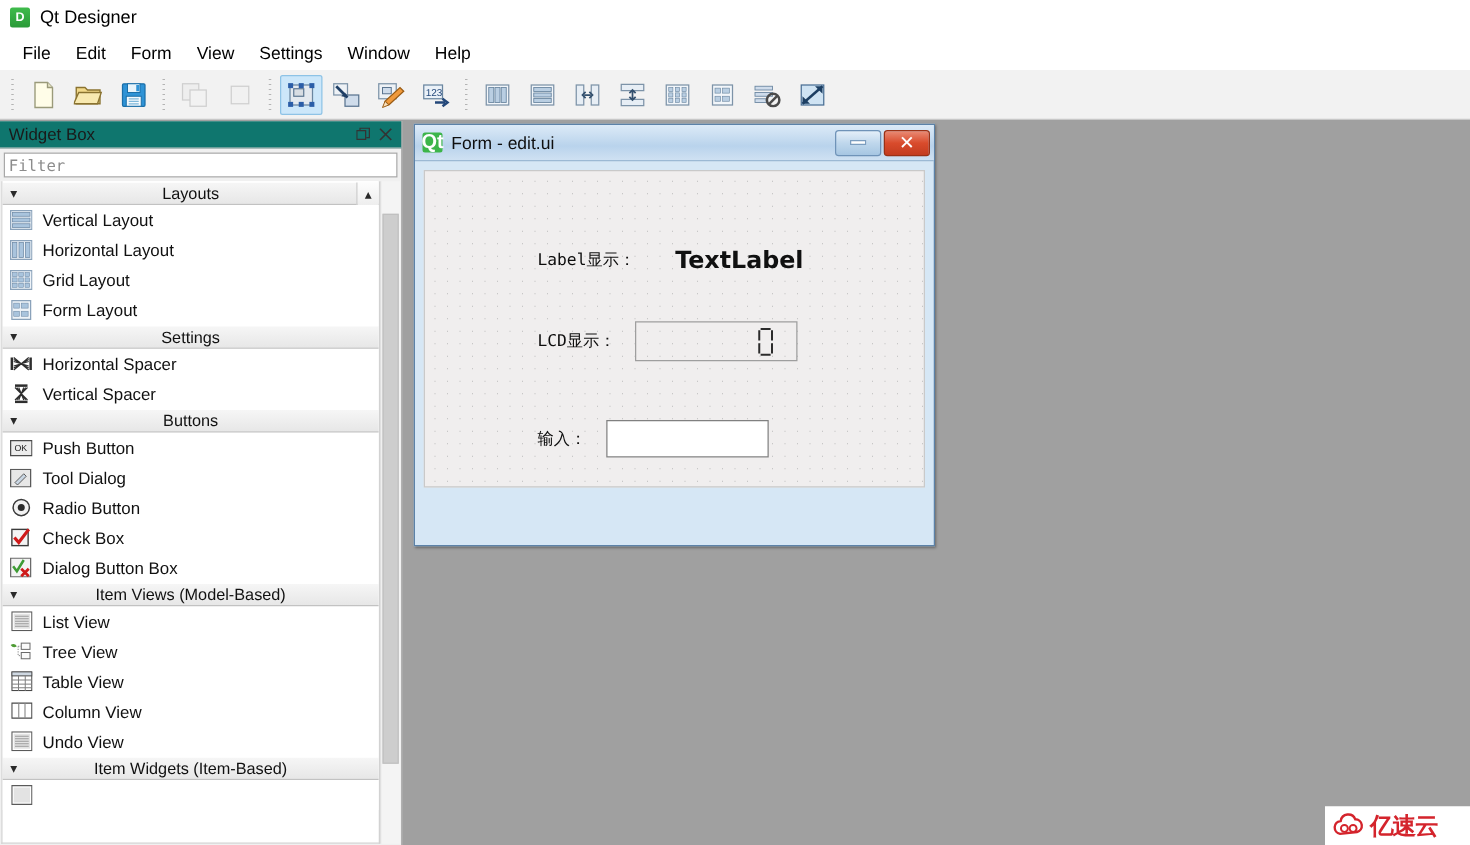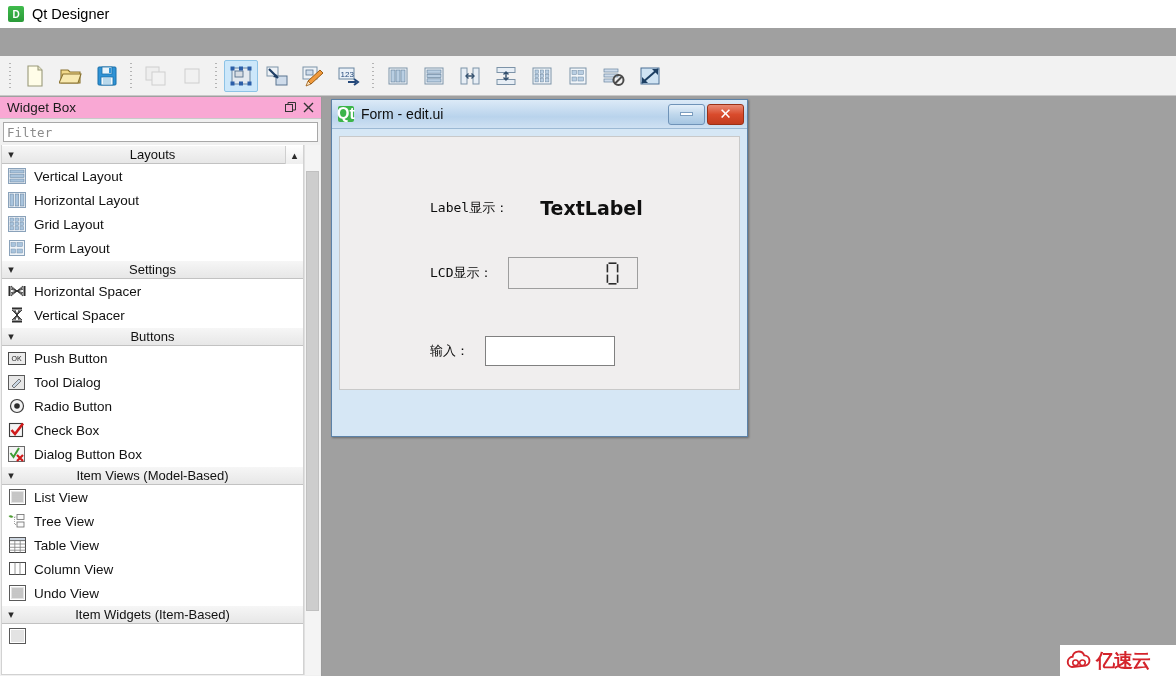--- a/index.html
+++ b/index.html
@@ -86,21 +86,21 @@
   
   #widgetbox {
     position: absolute; left: 0; top: 97px;
     width: 322px; height: 579px;
     background: #f0f0f0;
     border-right: 1px solid #9b9b9b;
   }
   #wb-header {
     height: 22px; width: 100%;
     display: flex; align-items: center;
-    background: #f9a8d4;
+    background: #0f766e;
     border-bottom: 1px solid #c9c9c9;
     padding: 0 4px;
   }
   #wb-title {
     flex: 1; font-size: 13.5px; color: #1a1a1a; padding-left: 3px;
   }
   .wb-hbtn {
     width: 18px; height: 18px;
     display: flex; align-items: center; justify-content: center;
     color: #333;
@@ -285,20 +285,29 @@
 </head>
 <body>
 
 <div id="app">
 
   <div id="titlebar">
     <div class="app-icon">D</div>
     <div id="app-title">Qt Designer</div>
   </div>
 
+  <div id="menubar">
+    <div class="menu-item">File</div>
+    <div class="menu-item">Edit</div>
+    <div class="menu-item">Form</div>
+    <div class="menu-item">View</div>
+    <div class="menu-item">Settings</div>
+    <div class="menu-item">Window</div>
+    <div class="menu-item">Help</div>
+  </div>
 
   <div id="toolbar">
 
     <div class="tb-grip"></div>
 
     <div class="tb-btn">
       <svg width="22" height="24" viewBox="0 0 22 24">
         <path d="M4 2 h10 l4 4 v16 h-14 z" fill="#fffde8" stroke="#9a9a7a" stroke-width="1.1"></path>
         <path d="M14 2 v4 h4" fill="#e8e6c8" stroke="#9a9a7a" stroke-width="1.1"></path>
       </svg>

